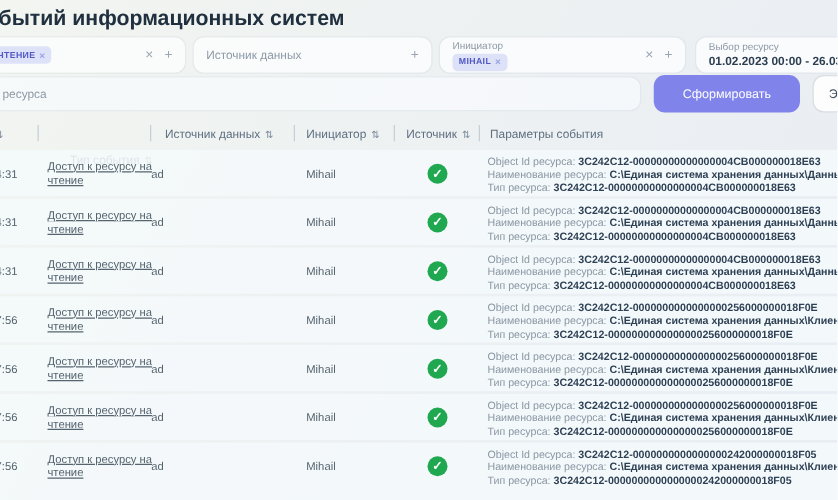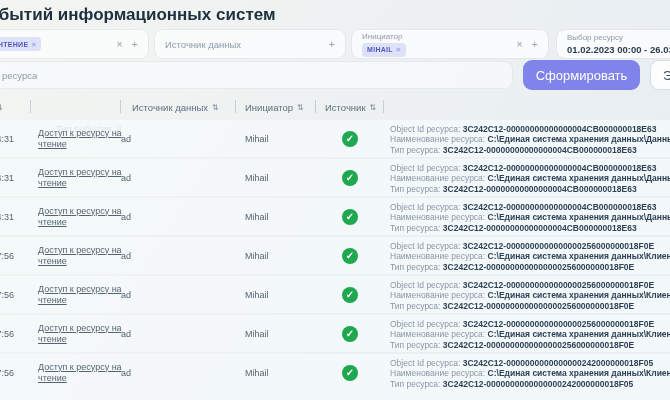--- a/index.html
+++ b/index.html
@@ -25,21 +25,21 @@
   .flabel{font-size:8px;color:#8d99a6;}
   .placeholder{font-size:9.5px;color:#8d99a6;}
   .fvalue{font-size:9.5px;font-weight:bold;color:#2c3e50;white-space:nowrap;}
   .f3 .ctls{position:absolute;right:10px;top:0;height:28px;display:flex;align-items:center;}
   
   .search-bar{position:absolute;top:62px;left:-8px;width:520px;height:26px;
     background:rgba(247,250,252,0.8);border-radius:8px;display:flex;align-items:center;
     padding:0 10px;box-sizing:border-box;font-size:9.5px;color:#8d99a6;
     box-shadow:0 0 0 1px rgba(206,215,224,0.3);}
   
-  .btn{position:absolute;top:60px;height:30px;border-radius:9px;font-size:13px;
+  .btn{position:absolute;top:60px;height:30px;border-radius:9px;font-size:10px;
     font-family:"Liberation Sans",sans-serif;display:flex;align-items:center;justify-content:center;cursor:pointer;}
   .btn-gen{left:523px;width:117px;background:#7f83ea;color:#ffffff;border:none;}
   .btn-exp{left:650px;width:80px;background:#fdfdfe;color:#3c4b59;border:1px solid #d9dee3;
     box-sizing:border-box;justify-content:flex-start;padding-left:12px;}
   
   .thead{position:absolute;top:96px;left:0;width:670px;height:22px;font-size:9.5px;color:#5e6f80;}
   .hc{position:absolute;top:0;height:22px;display:flex;align-items:center;gap:4px;white-space:nowrap;}
   .sort{font-size:8px;color:#7b8a99;}
   .hd{position:absolute;top:4px;height:13px;width:1px;background:#c6cfd8;}
   
@@ -125,20 +125,23 @@
     <div class="hc" style="left:245px;">
       <span>Инициатор</span>
       <span class="sort">⇅</span>
     </div>
     <div class="hd" style="left:315px;"></div>
     <div class="hc" style="left:325px;">
       <span>Источник</span>
       <span class="sort">⇅</span>
     </div>
     <div class="hd" style="left:383px;"></div>
+    <div class="hc" style="left:392px;">
+      <span>Параметры события</span>
+    </div>
   </div>
 
   <div class="tbody">
     <div class="row" style="top: 0px;">
       <div class="cell c-time">
         <span>4:31</span>
       </div>
       <div class="cell c-type">Доступ к ресурсу на чтение</div>
       <div class="cell c-source">ad</div>
       <div class="cell c-init">Mihail</div>

